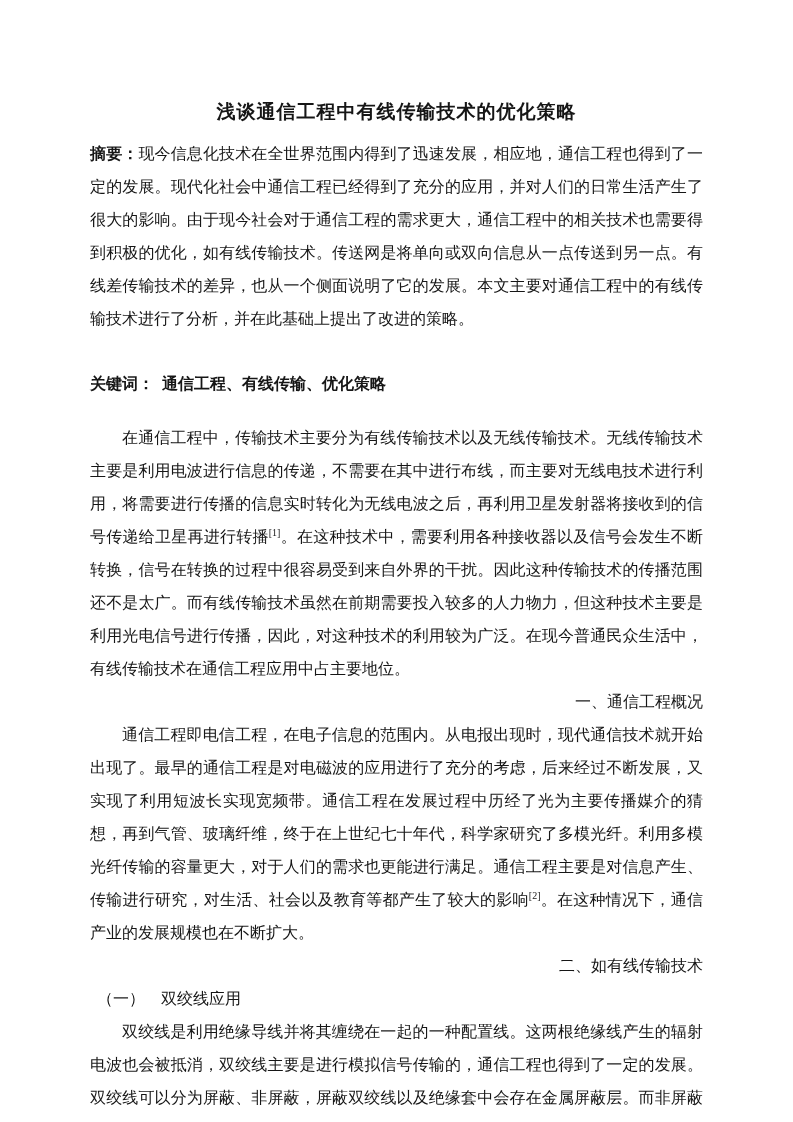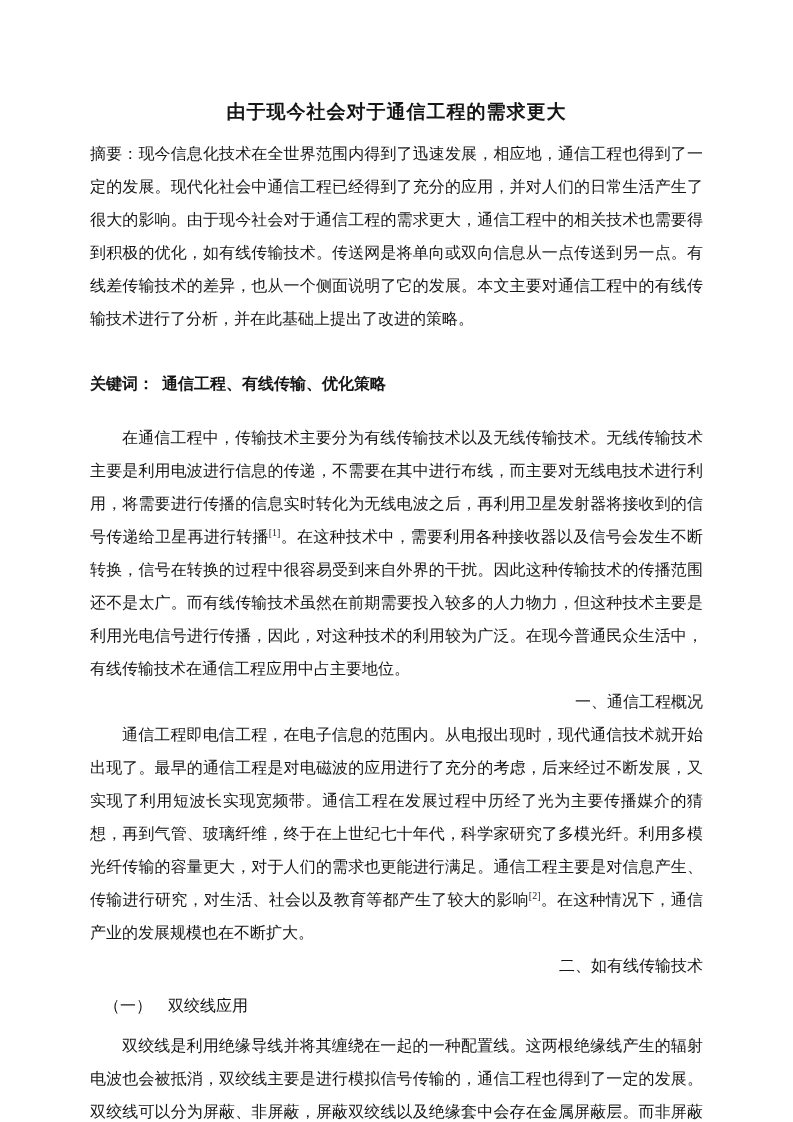--- a/index.html
+++ b/index.html
@@ -27,21 +27,21 @@
     text-align: center;
     letter-spacing: 1px;
   }
   .para {
     margin: 0;
     font-size: 16px;
     line-height: 33px;
     text-align: justify;
   }
   .para .lead {
-    font-weight: normal;
+    font-weight: bold;
   }
   .keywords-line {
     font-weight: bold;
     margin-top: 32px;
   }
   .keywords-line .kw-label {
     margin-right: 8px;
   }
   .gap-top {
     margin-top: 21px;
@@ -54,42 +54,42 @@
     font-size: 16px;
     line-height: 33px;
     font-weight: normal;
     text-align: right;
   }
   .heading .h-num {
     display: inline-block;
     min-width: 62px;
   }
   .subheading {
-    margin: 7px;
+    margin: 0;
     padding-left: 7px;
     font-size: 16px;
     line-height: 33px;
     font-weight: normal;
     text-align: left;
   }
   .subheading .sh-num {
     margin-right: 16px;
   }
   sup.cite {
     font-size: 10px;
     line-height: 0;
     vertical-align: super;
   }
 </style>
 </head>
 <body>
 
 <div class="page">
 
-  <h1 class="doc-title">由于现今社会对于通信工程的需求更大</h1>
+  <h1 class="doc-title">浅谈通信工程中有线传输技术的优化策略</h1>
 
   <p class="para"><b class="lead">摘要：</b><span>现今信息化技术在全世界范围内得到了迅速发展，相应地，通信工程也得到了一定的发展。现代化社会中通信工程已经得到了充分的应用，并对人们的日常生活产生了很大的影响。由于现今社会对于通信工程的需求更大，通信工程中的相关技术也需要得到积极的优化，如有线传输技术。传送网是将单向或双向信息从一点传送到另一点。有线差传输技术的差异，也从一个侧面说明了它的发展。本文主要对通信工程中的有线传输技术进行了分析，并在此基础上提出了改进的策略。</span></p>
 
   <p class="para keywords-line"><span class="kw-label">关键词：</span><span>通信工程、有线传输、优化策略</span></p>
 
   <p class="para indent gap-top"><span>在通信工程中，传输技术主要分为有线传输技术以及无线传输技术。无线传输技术主要是利用电波进行信息的传递，不需要在其中进行布线，而主要对无线电技术进行利用，将需要进行传播的信息实时转化为无线电波之后，再利用卫星发射器将接收到的信号传递给卫星再进行转播</span><sup class="cite">[1]</sup><span>。在这种技术中，需要利用各种接收器以及信号会发生不断转换，信号在转换的过程中很容易受到来自外界的干扰。因此这种传输技术的传播范围还不是太广。而有线传输技术虽然在前期需要投入较多的人力物力，但这种技术主要是利用光电信号进行传播，因此，对这种技术的利用较为广泛。在现今普通民众生活中，有线传输技术在通信工程应用中占主要地位。</span></p>
 
   <h2 class="heading"><span class="h-num">一、</span><span>通信工程概况</span></h2>
 
   <p class="para indent"><span>通信工程即电信工程，在电子信息的范围内。从电报出现时，现代通信技术就开始出现了。最早的通信工程是对电磁波的应用进行了充分的考虑，后来经过不断发展，又实现了利用短波长实现宽频带。通信工程在发展过程中历经了光为主要传播媒介的猜想，再到气管、玻璃纤维，终于在上世纪七十年代，科学家研究了多模光纤。利用多模光纤传输的容量更大，对于人们的需求也更能进行满足。通信工程主要是对信息产生、传输进行研究，对生活、社会以及教育等都产生了较大的影响</span><sup class="cite">[2]</sup><span>。在这种情况下，通信产业的发展规模也在不断扩大。</span></p>

